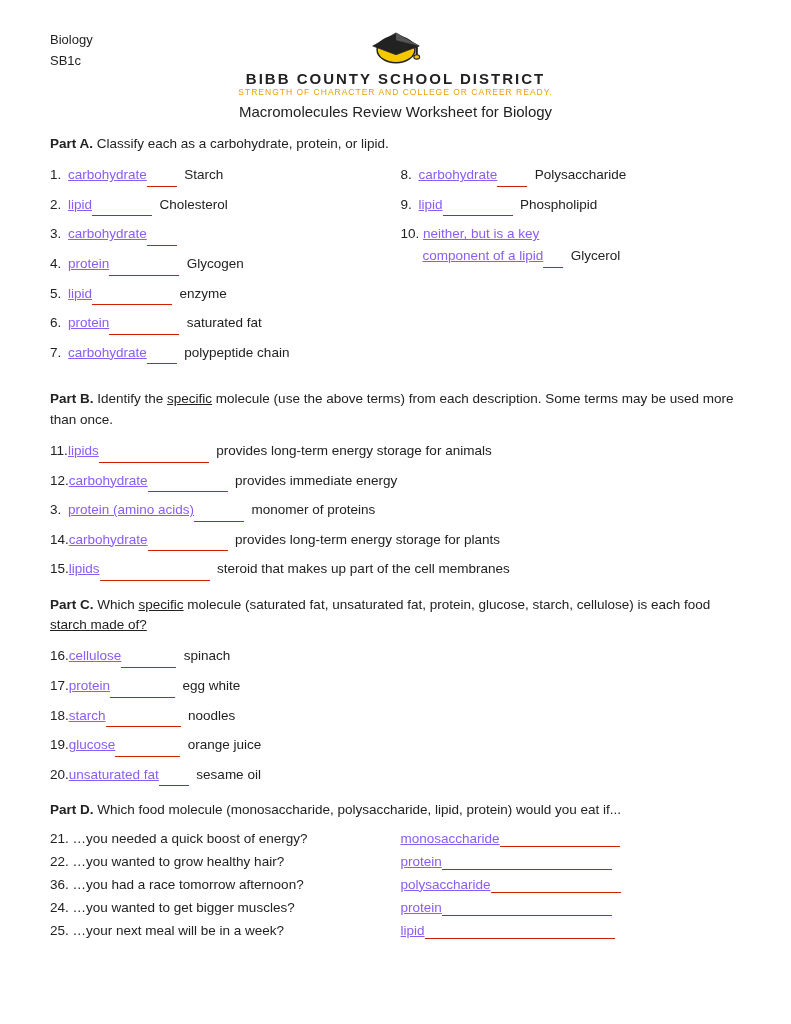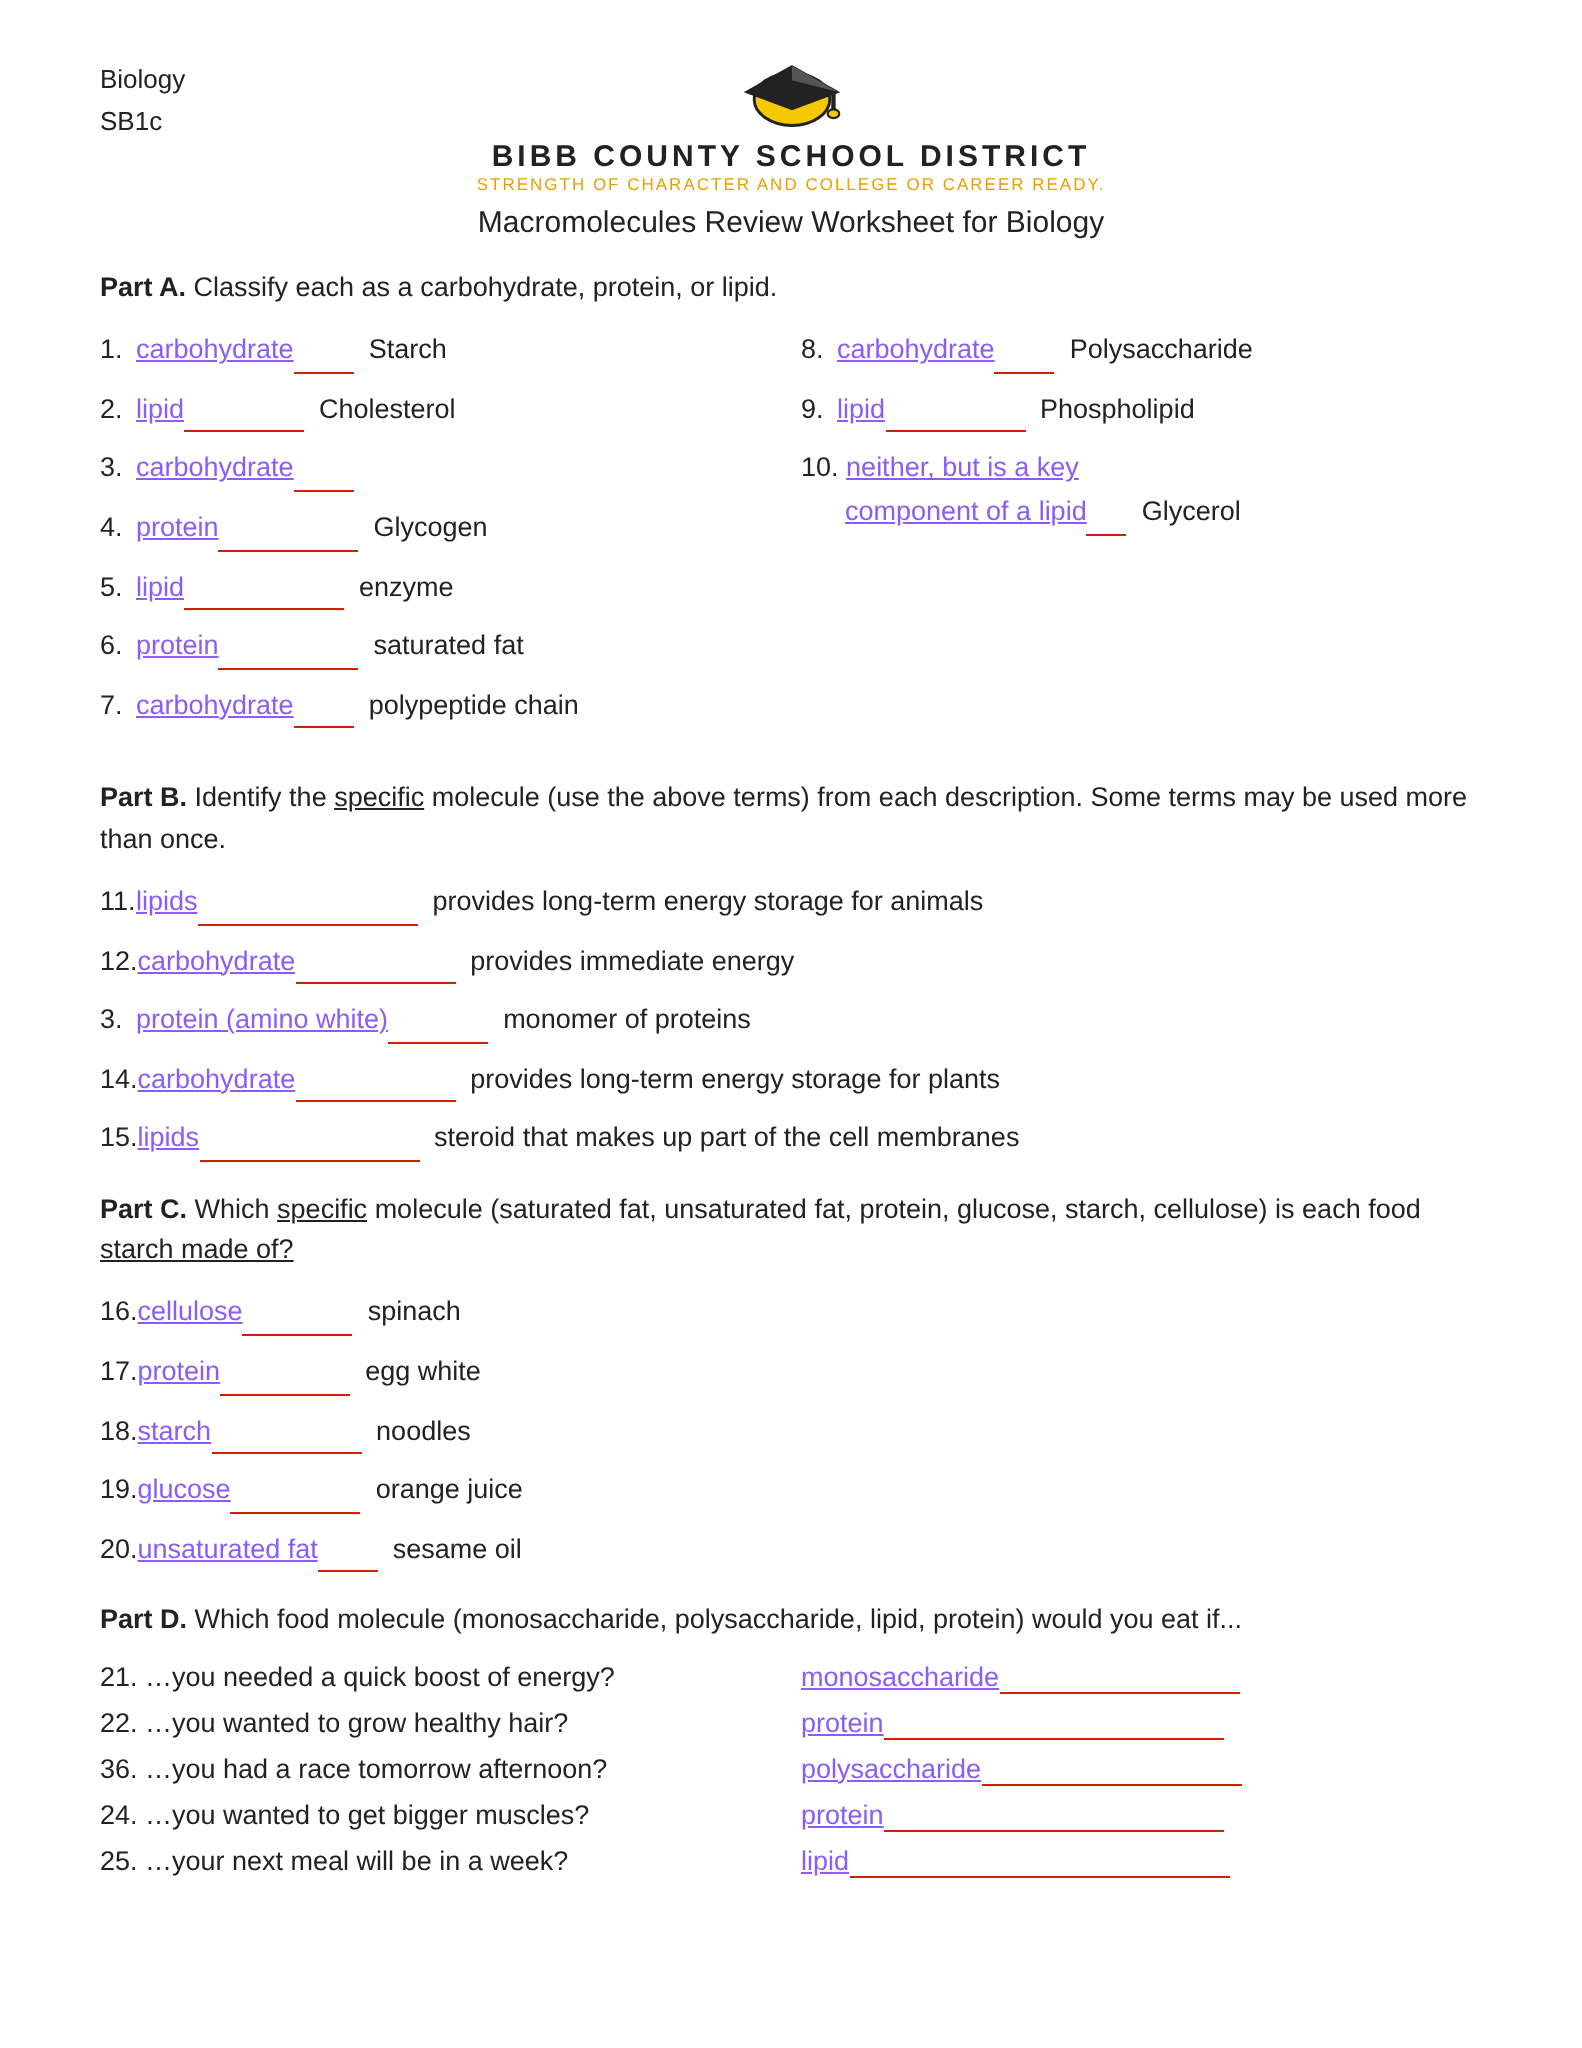--- a/index.html
+++ b/index.html
@@ -186,21 +186,21 @@
     <div class="item-row">
       <span class="item-num">11.</span>
       <span class="inline-answer">lipids</span><span style="border-bottom:1px solid #cc2200;display:inline-block;min-width:110px;">&nbsp;</span>&nbsp;&nbsp;provides long-term energy storage for animals
     </div>
     <div class="item-row">
       <span class="item-num">12.</span>
       <span class="inline-answer">carbohydrate</span><span style="border-bottom:1px solid #cc2200;display:inline-block;min-width:80px;">&nbsp;</span>&nbsp;&nbsp;provides immediate energy
     </div>
     <div class="item-row">
       <span class="item-num">3.</span>
-      <span class="inline-answer">protein (amino white)</span><span style="border-bottom:1px solid #cc2200;display:inline-block;min-width:50px;">&nbsp;</span>&nbsp;&nbsp;monomer of proteins
+      <span class="inline-answer">protein (amino acids)</span><span style="border-bottom:1px solid #cc2200;display:inline-block;min-width:50px;">&nbsp;</span>&nbsp;&nbsp;monomer of proteins
     </div>
     <div class="item-row">
       <span class="item-num">14.</span>
       <span class="inline-answer">carbohydrate</span><span style="border-bottom:1px solid #cc2200;display:inline-block;min-width:80px;">&nbsp;</span>&nbsp;&nbsp;provides long-term energy storage for plants
     </div>
     <div class="item-row">
       <span class="item-num">15.</span>
       <span class="inline-answer">lipids</span><span style="border-bottom:1px solid #cc2200;display:inline-block;min-width:110px;">&nbsp;</span>&nbsp;&nbsp;steroid that makes up part of the cell membranes
     </div>
   </div>

